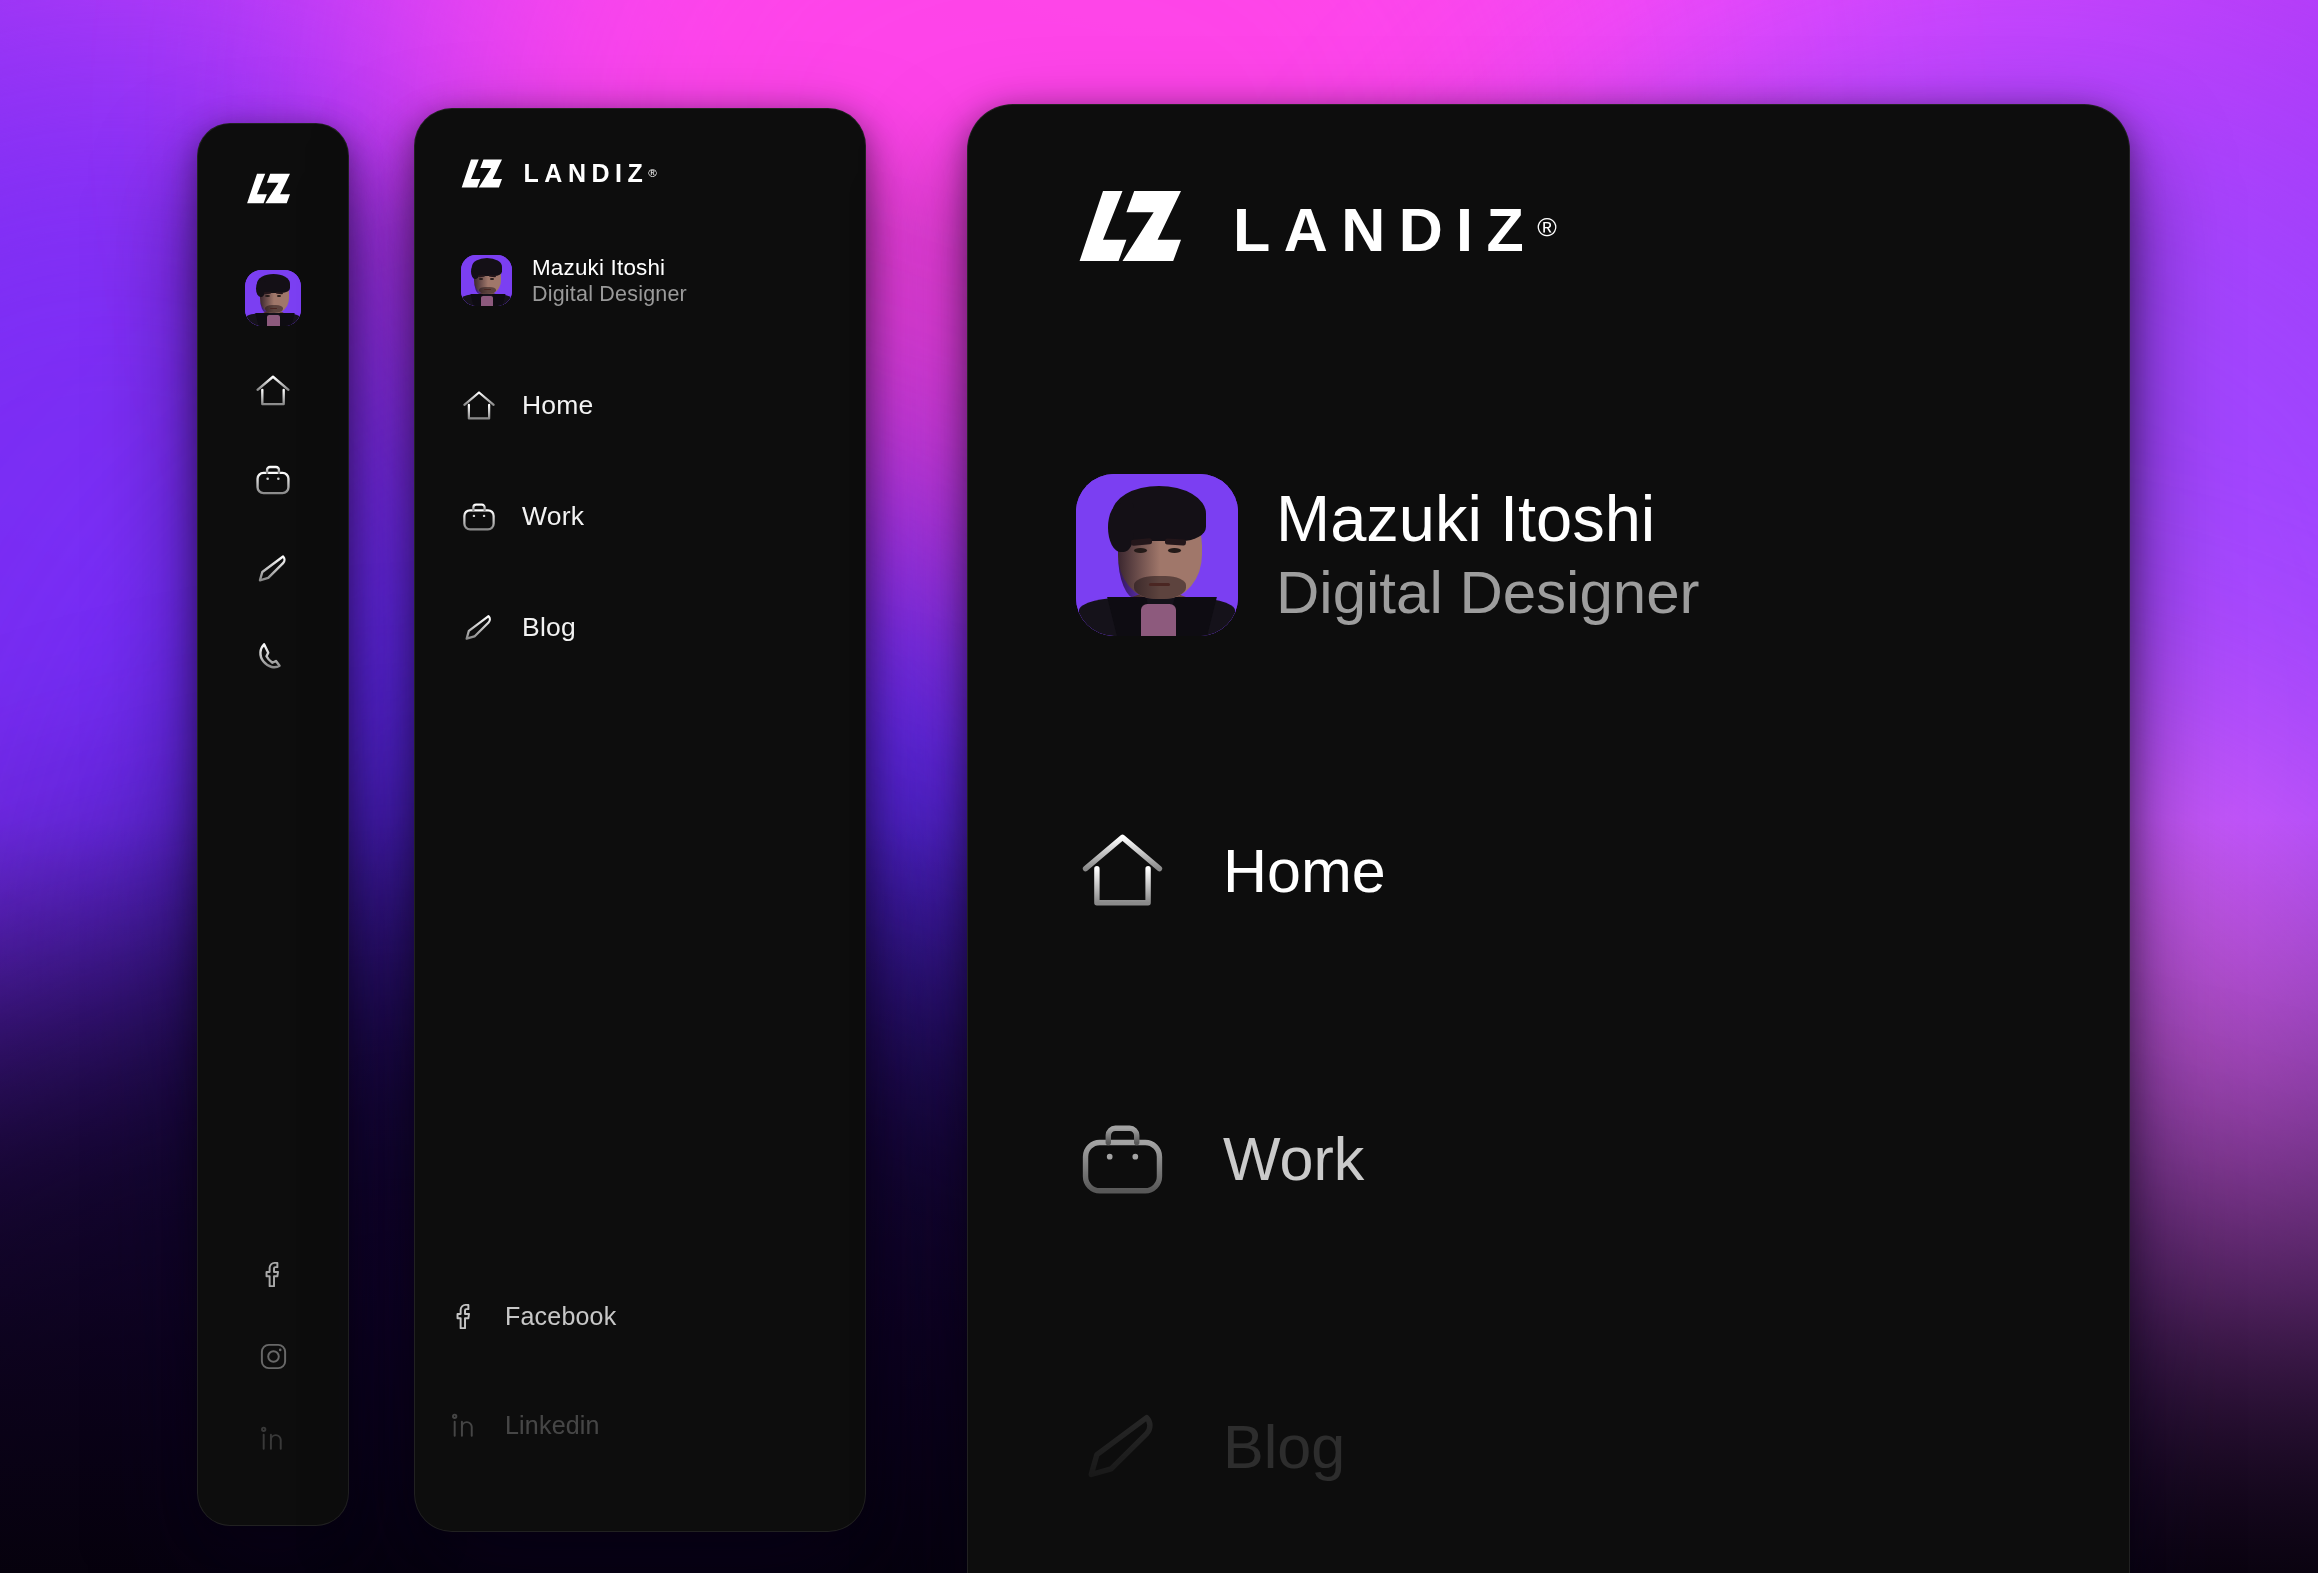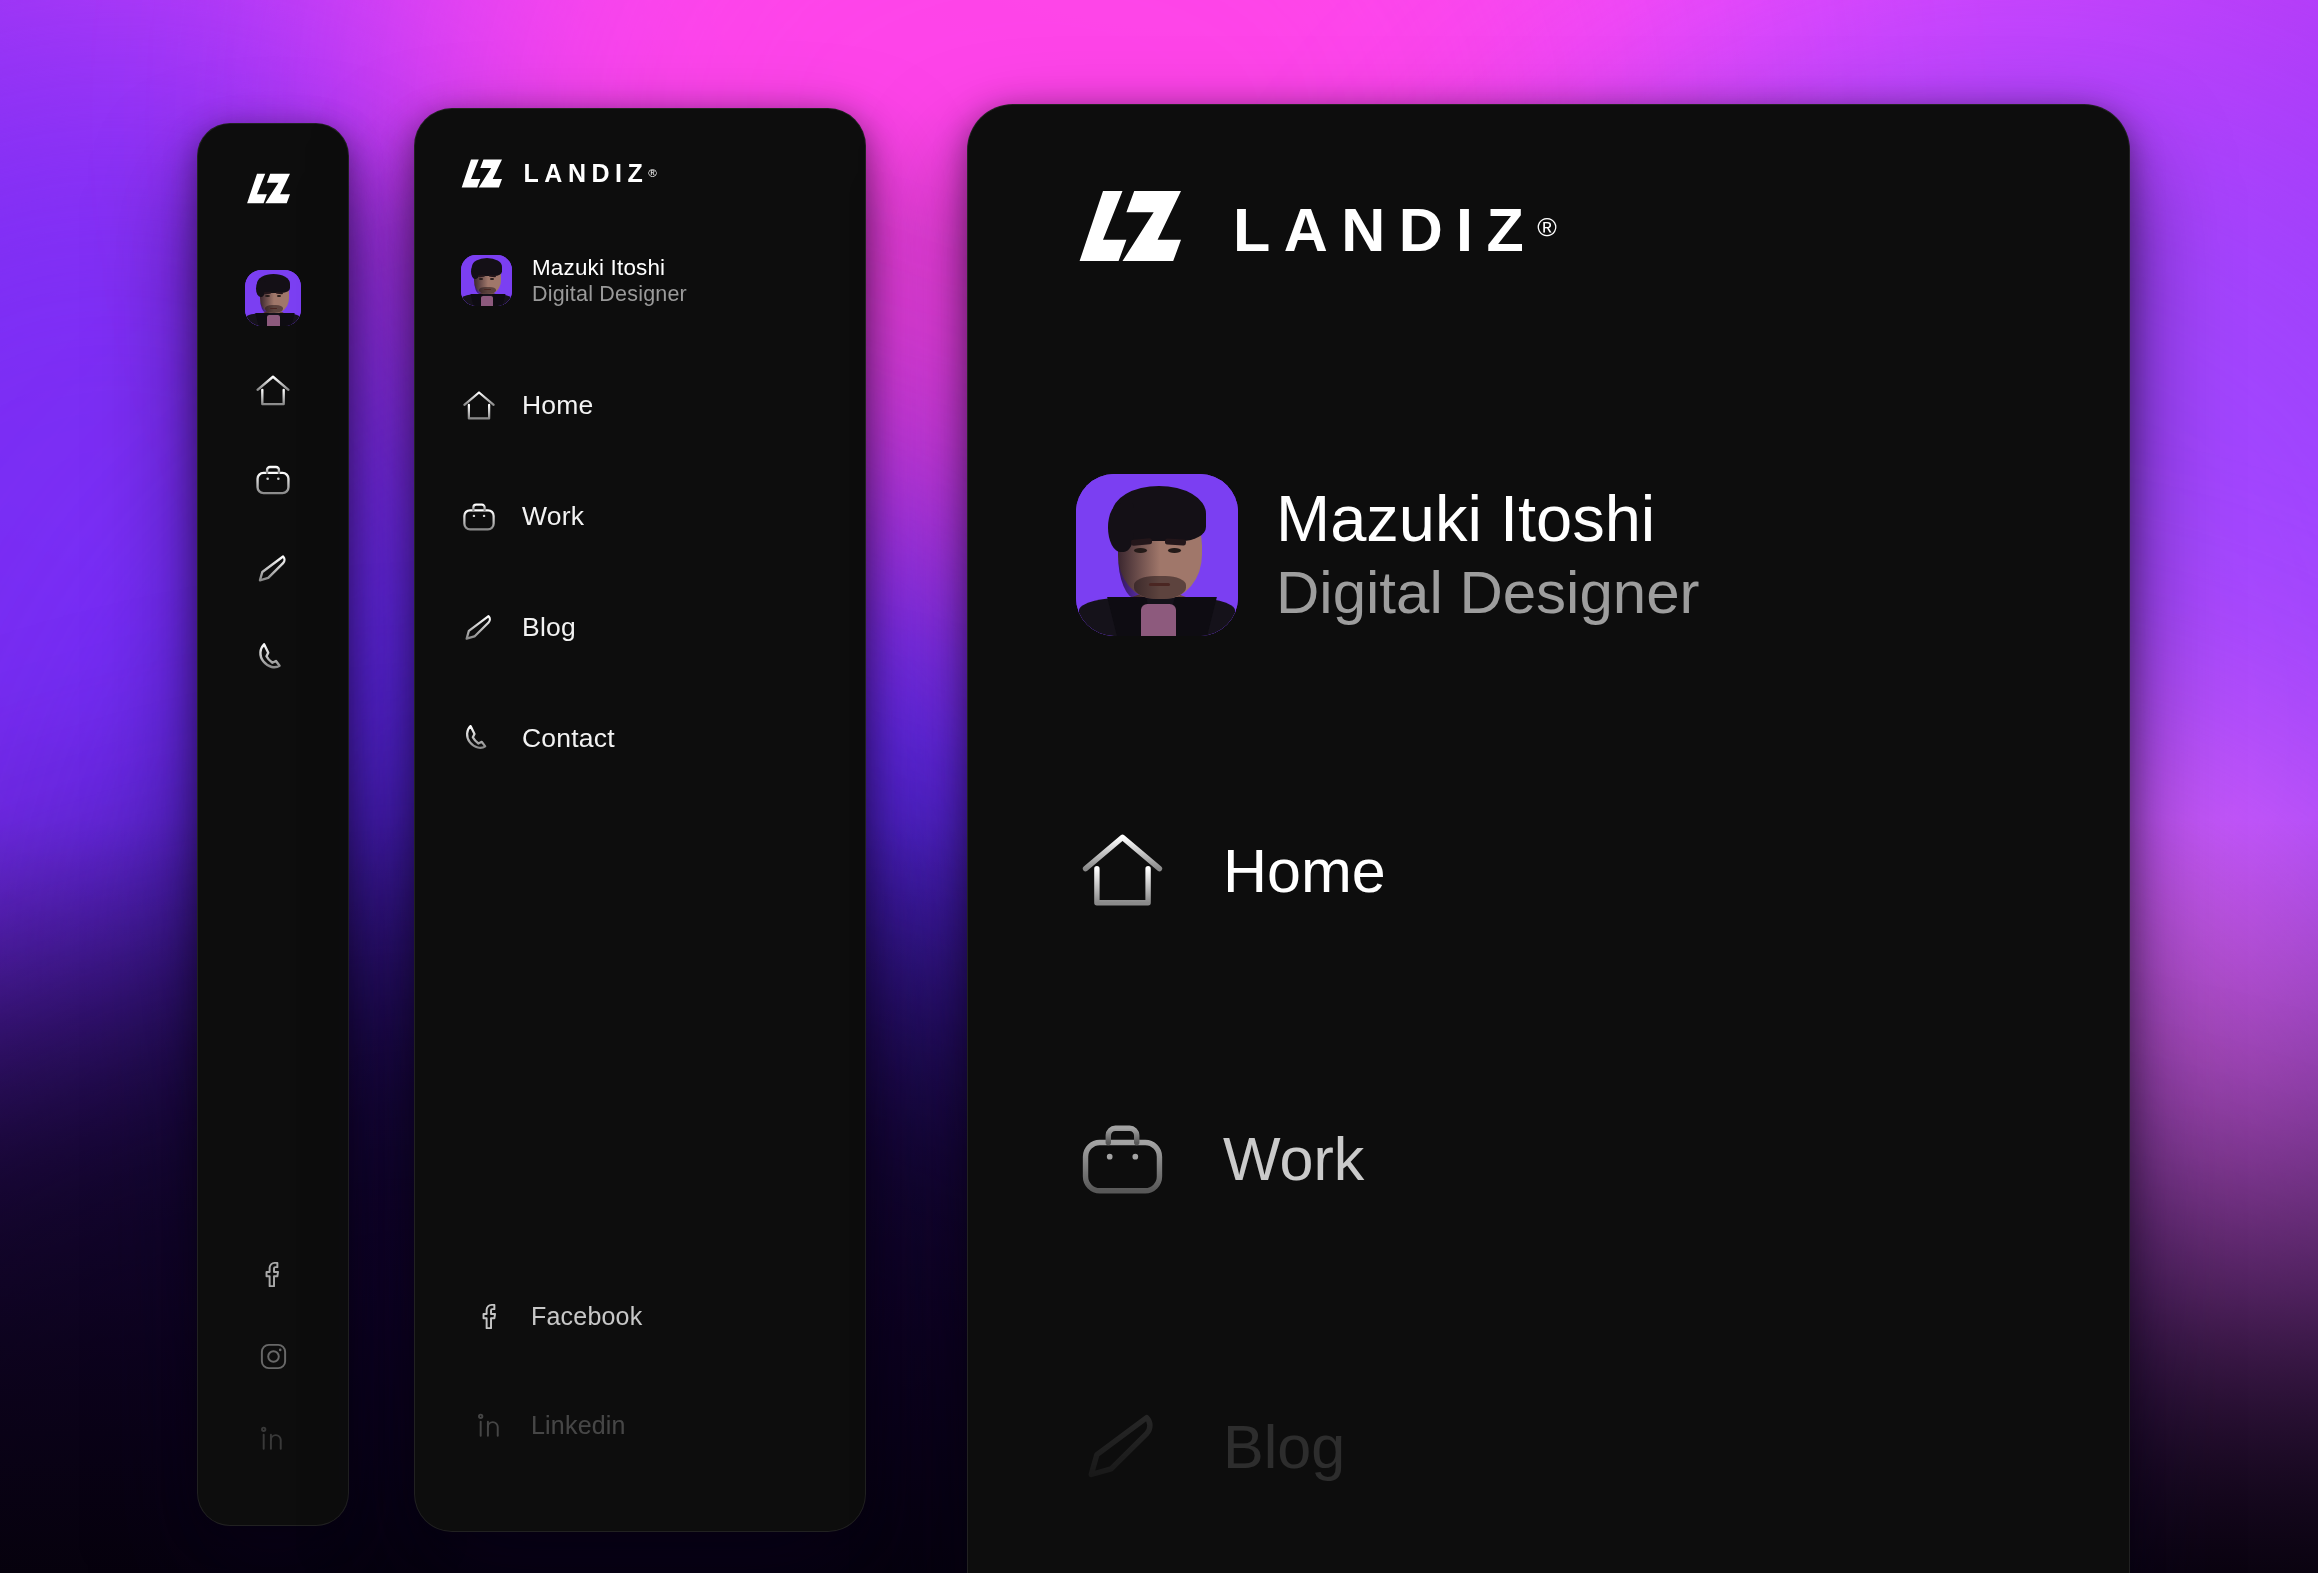--- a/index.html
+++ b/index.html
@@ -106,21 +106,21 @@
     display:flex; align-items:center; gap:25px;
     padding-left:46px; height:111px;
   }
   .medium-nav-label{ font-size:26.5px; color:#f2f2f2; letter-spacing:0.2px; }
   .medium-socials{
     position:absolute; left:0; right:0; bottom:51px;
     display:flex; flex-direction:column;
   }
   .medium-social-item{
     display:flex; align-items:center; gap:25px;
-    padding-left:34px; height:109px;margin-left:26px;
+    padding-left:34px; height:109px;
   }
   .medium-social-label{ font-size:25px; color:#e8e8e8; letter-spacing:0.2px; }
 
   
   .large{
     left:967px; top:104px; width:1163px; height:1524px;
     border-radius:46px;
     padding:79px 0 0 0; overflow:hidden;
   }
   .large-logo{ padding-left:111px; }
@@ -388,26 +388,20 @@
 
     <div class="medium-nav-item">
       <svg class="icon" width="36" height="36" viewBox="0 0 32 32" fill="none" stroke="url(#gradIcon)" stroke-width="2" stroke-linecap="round" stroke-linejoin="round">
         <path d="M24.5 5.5 a4 4 0 0 1 0 5.6 L12 23.5 L5 25.5 L7 18.5 Z"></path>
         <path d="M5 29 H11"></path>
           <path d="M15 29 H22"></path>
       </svg>
       <span class="medium-nav-label">Blog</span>
     </div>
 
-    <div class="medium-nav-item">
-      <svg class="icon" width="36" height="36" viewBox="0 0 32 32" fill="none" stroke="url(#gradIcon)" stroke-width="2" stroke-linecap="round" stroke-linejoin="round">
-        <path d="M8.5 4.5 C5 8 4 14 8 19 c4 5 10 6 13.5 3.5 l-3-4 -3 1.5 c-2-1.5-4-3.5-5-5.5 l1.5-3 Z"></path>
-      </svg>
-      <span class="medium-nav-label">Contact</span>
-    </div>
   </div>
 
   <div class="medium-socials">
 
     <div class="medium-social-item" style="opacity:.85">
       <svg class="icon" width="31" height="31" viewBox="0 0 24 24" fill="none" stroke="#e6e6e6" stroke-width="1.5" stroke-linecap="round" stroke-linejoin="round">
         <path d="M15 3 h-2.2 A3.8 3.8 0 0 0 9 6.8 V10 H6.6 v3.4 H9 V21 h3.4 V13.4 H15 L15.5 10 H12.4 V7.3 c0-.6.4-1 1-1 H15 Z"></path>
       </svg>
       <span class="medium-social-label">Facebook</span>
     </div>

